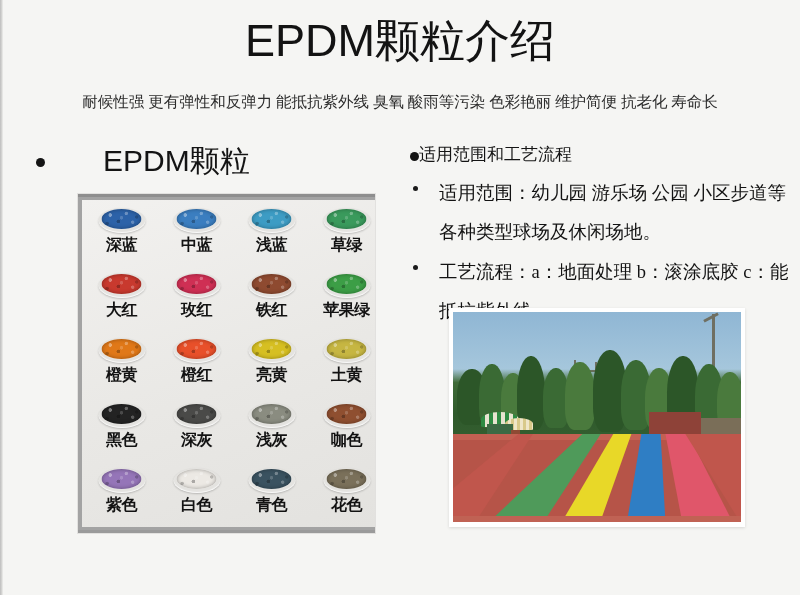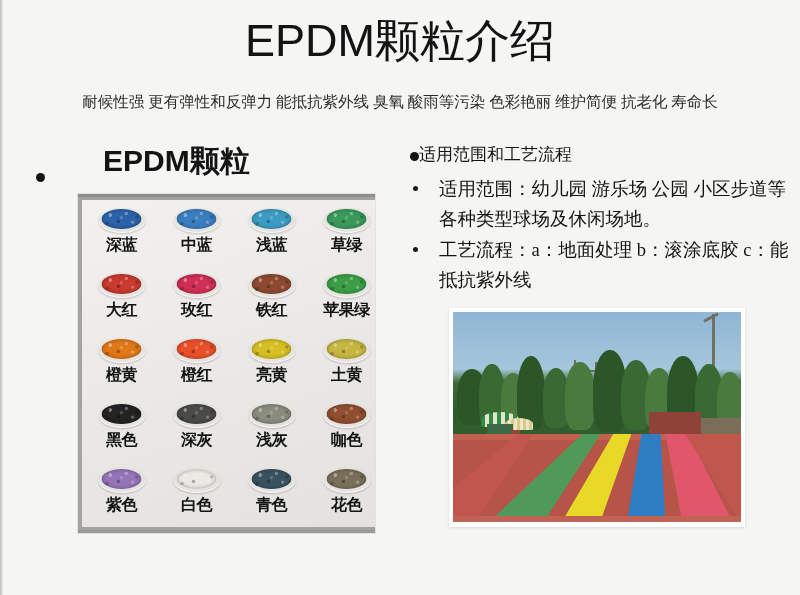--- a/index.html
+++ b/index.html
@@ -53,22 +53,21 @@
 
   
   .left-col {
     position: absolute;
     left: 36px;
     top: 140px;
     width: 360px;
   }
   .lead-row {
     display: flex;
-    align-items: flex-end;
-    font-weight: bold;
+    align-items: flex-start;
   }
   .bullet-big {
     width: 9px; height: 9px;
     border-radius: 50%;
     background: #141414;
     margin-top: 18px;
     margin-right: 10px;
     flex: 0 0 auto;
   }
   .left-heading {
@@ -188,21 +187,21 @@
     width: 5px; height: 5px;
     border-radius: 50%;
     background: #1a1a1a;
     margin-top: 12px;
     margin-left: 3px;
     flex: 0 0 auto;
   }
   .r-text {
     font-family: "Liberation Serif", serif;
     font-size: 18.5px;
-    line-height: 30px;
+    line-height: 39px;
     color: #131313;
     margin-left: 21px;
   }
 
   
   .pg-photo {
     position: absolute;
     left: 449px;
     top: 308px;
     width: 296px;

